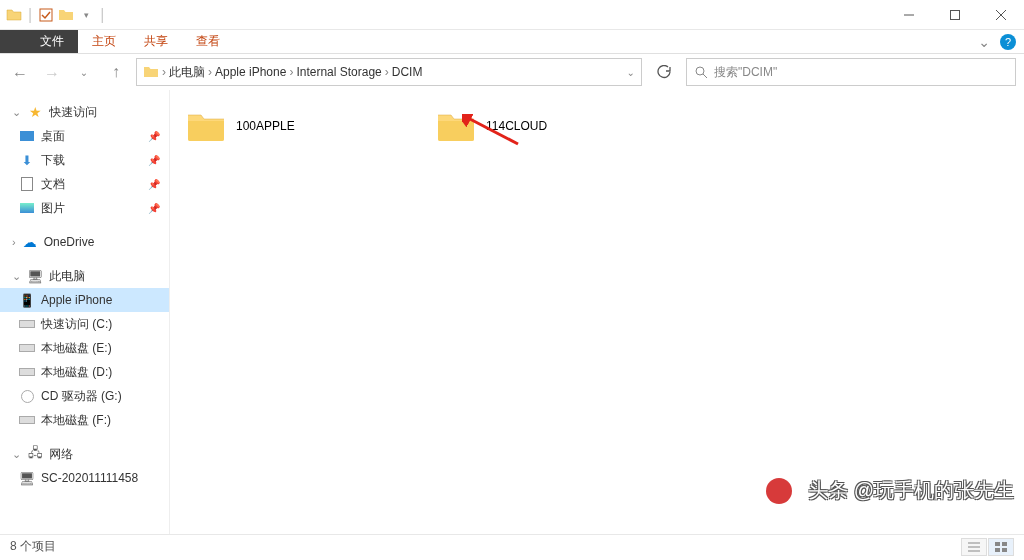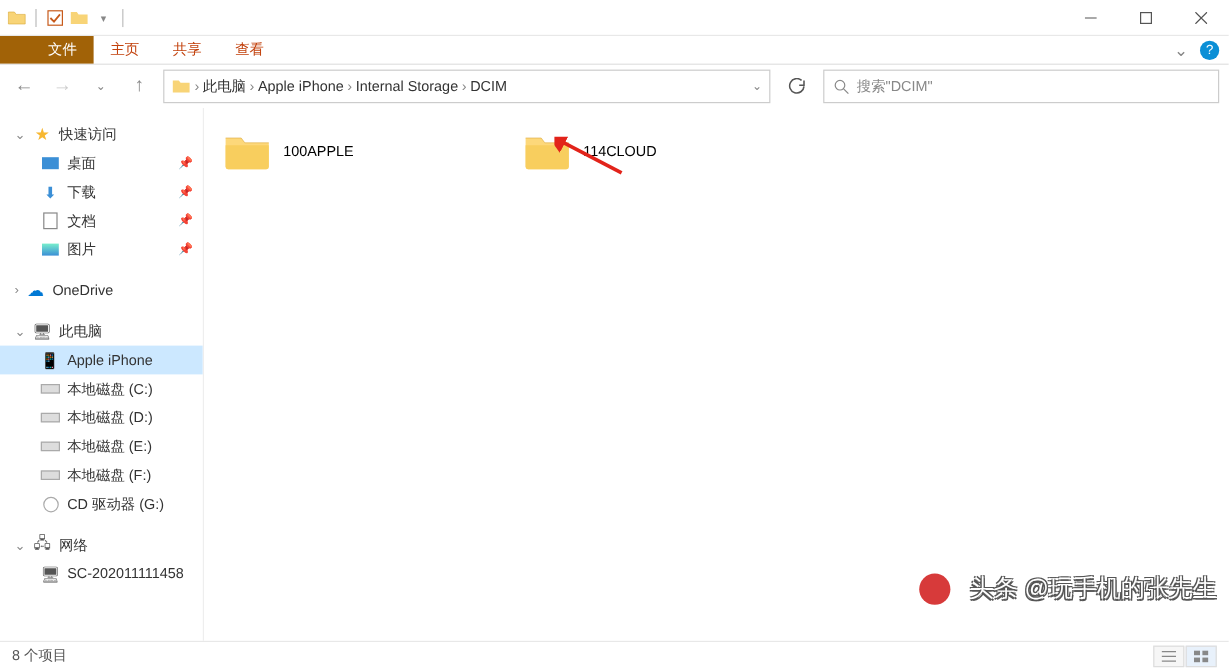--- a/index.html
+++ b/index.html
@@ -10,41 +10,41 @@
   .titlebar-left { display: flex; align-items: center; gap: 4px; padding: 0 6px; }
   .tb-icon { width: 16px; height: 16px; display: inline-flex; align-items: center; justify-content: center; }
   .tb-divider { color: #ccc; padding: 0 2px; }
   .titlepath { font-size: 12px; color: #888; padding-left: 6px; }
   .win-controls { margin-left: auto; display: flex; }
   .win-btn { width: 46px; height: 30px; display: flex; align-items: center; justify-content: center; color: #999; }
 
   
   .ribbon { height: 24px; display: flex; align-items: stretch; border-bottom: 1px solid #e0e0e0; font-size: 12px; }
   .ribbon-tab { padding: 4px 14px; color: #c2410c; display:flex; align-items:center; }
-  .ribbon-tab.file { background: #a16207; color: #fff; padding-left: 40px; }
+  .ribbon-tab.file { background: #404040; color: #fff; padding-left: 40px; }
   .ribbon-right { margin-left: auto; display:flex; align-items:center; padding-right:8px; gap:10px; }
   .chev { color:#888; font-size:14px;}
   .help-badge { width:16px; height:16px; border-radius:50%; background:#0b8fd6; color:#fff; font-size:11px; display:flex; align-items:center; justify-content:center; }
 
   
   .navrow { height: 36px; display: flex; align-items: center; padding: 4px 8px; gap: 8px; }
   .nav-arrow { width:24px; height:24px; display:flex; align-items:center; justify-content:center; color:#888; }
   .breadcrumb-box { flex: 1; height: 28px; border: 1px solid #ccc; display:flex; align-items:center; padding:0 6px; font-size:12px; color:#333; }
   .breadcrumb-box .sep { color:#888; padding:0 3px; }
   .bc-right { margin-left:auto; display:flex; align-items:center; gap:4px; color:#888; }
   .refresh { width:28px; height:28px; display:flex; align-items:center; justify-content:center; color:#555; }
   .search-box { width: 330px; height: 28px; border:1px solid #ccc; display:flex; align-items:center; padding:0 8px; font-size:12px; color:#888; gap:6px; }
 
   
   .main { display:flex; height: 444px; }
 
   
   .sidebar { width: 170px; border-right:1px solid #eee; padding-top:10px; font-size:12px; color:#333; overflow:hidden; }
   .side-item { height:24px; display:flex; align-items:center; padding-left:14px; gap:6px; cursor:default; }
-  .side-item.child { padding-left:34px; position:relative; }
+  .side-item.child { padding-left:19px; position:relative; }
   .side-item.selected { background:#cce8ff; }
   .pin { position:absolute; right:8px; color:#999; font-size:10px; }
   .side-icon { width:16px; height:16px; display:inline-flex; align-items:center; justify-content:center; }
   .chevmini { color:#888; font-size:11px; margin-left:-2px; }
 
   
   .content { flex:1; padding: 8px 0 0 8px; position:relative; }
   .folder-grid { display:grid; grid-template-columns: repeat(3, 250px); grid-auto-rows: 56px; }
   .folder-item { display:flex; align-items:center; gap:10px; padding:4px 8px; font-size:12px; }
   .folder-item.selected { background:#cce8ff; }
@@ -215,45 +215,45 @@
       <span>此电脑</span>
     </div>
     <div class="side-item child selected">
       <span class="side-icon i-device">📱</span>
       <span>Apple iPhone</span>
     </div>
     <div class="side-item child">
       <span class="side-icon">
           <span class="i-drive"></span>
         </span>
-      <span>本地磁盘 (C:)</span>
+      <span>快速访问 (C:)</span>
     </div>
     <div class="side-item child">
       <span class="side-icon">
           <span class="i-drive"></span>
         </span>
+      <span>本地磁盘 (E:)</span>
+    </div>
+    <div class="side-item child">
+      <span class="side-icon">
+          <span class="i-drive"></span>
+        </span>
       <span>本地磁盘 (D:)</span>
     </div>
     <div class="side-item child">
       <span class="side-icon">
+          <span class="i-dvd"></span>
+        </span>
+      <span>CD 驱动器 (G:)</span>
+    </div>
+    <div class="side-item child">
+      <span class="side-icon">
           <span class="i-drive"></span>
         </span>
-      <span>本地磁盘 (E:)</span>
-    </div>
-    <div class="side-item child">
-      <span class="side-icon">
-          <span class="i-drive"></span>
-        </span>
       <span>本地磁盘 (F:)</span>
-    </div>
-    <div class="side-item child">
-      <span class="side-icon">
-          <span class="i-dvd"></span>
-        </span>
-      <span>CD 驱动器 (G:)</span>
     </div>
     <div style="height:10px"></div>
     <div class="side-item">
       <span class="chevmini">⌄</span>
       <span class="side-icon i-net">🖧</span>
       <span>网络</span>
     </div>
     <div class="side-item child">
       <span class="side-icon i-pc">🖥</span>
       <span>SC-202011111458</span>

